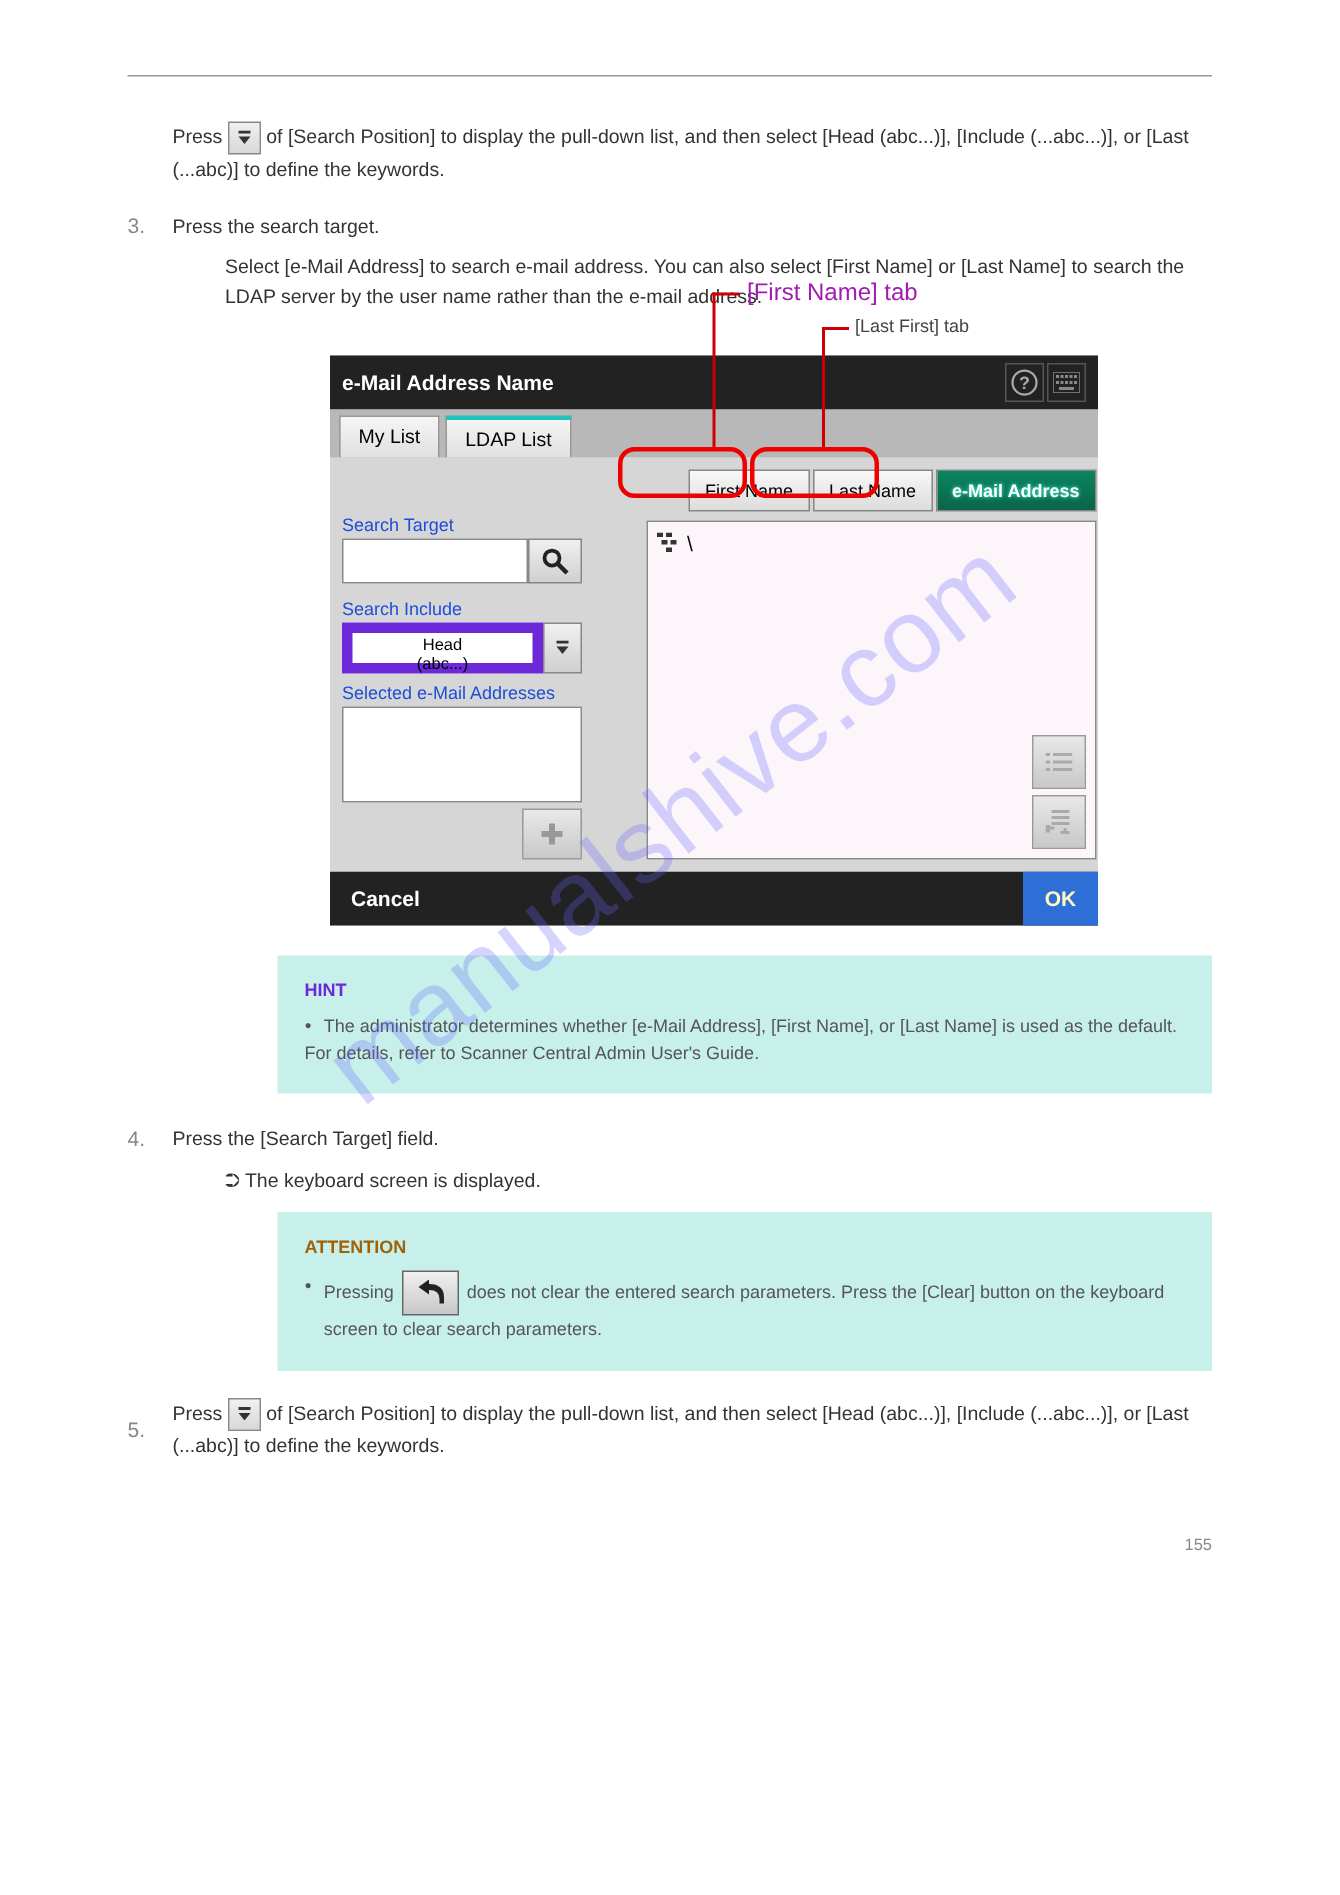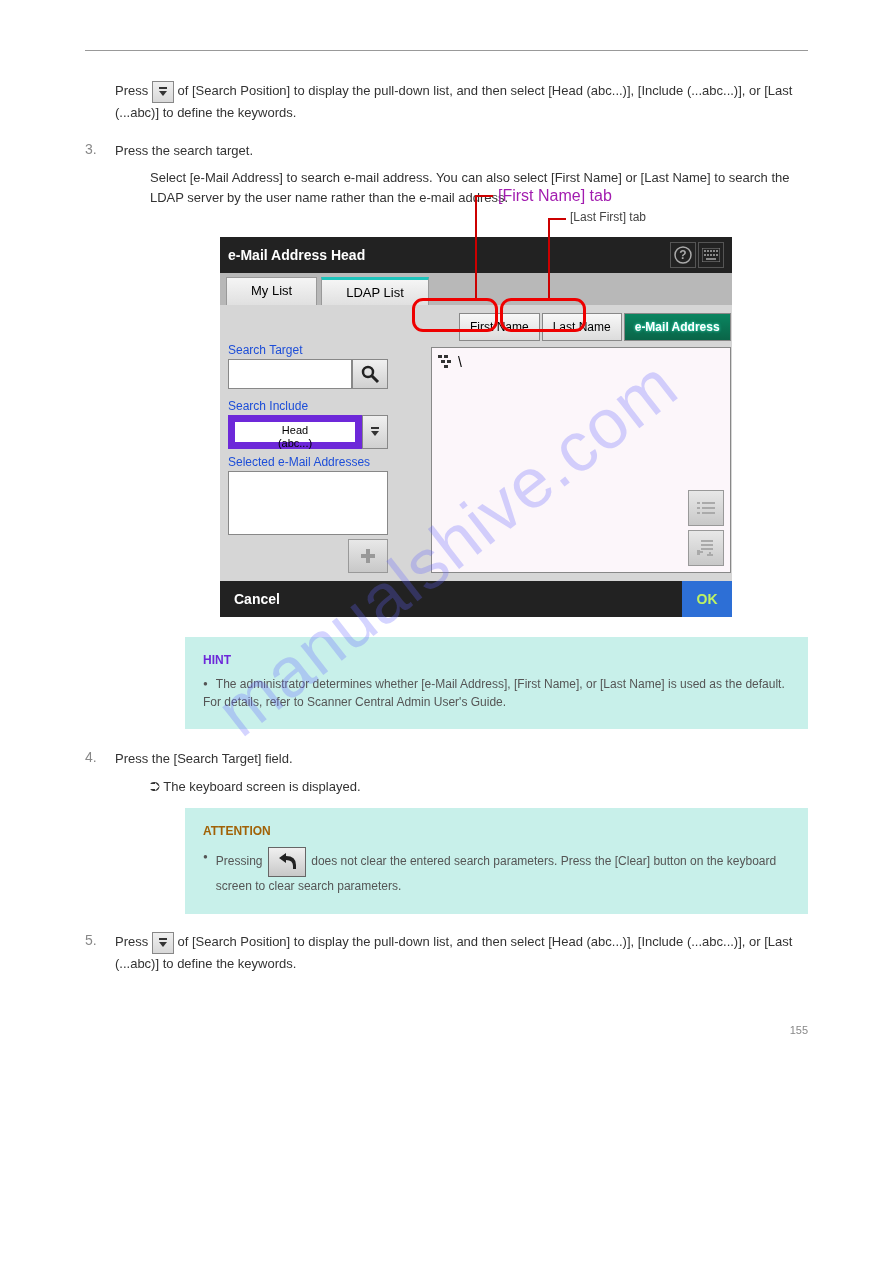--- a/index.html
+++ b/index.html
@@ -1,20 +1,20 @@
 <!DOCTYPE html>
 <html><head>
 <meta charset="utf-8">
 <style>
   * { margin: 0; padding: 0; box-sizing: border-box; }
   body { font-family: Arial, sans-serif; background: #fff; width: 893px; position: relative; }
   .page { padding: 50px 85px 60px 85px; }
   .hr-top { border: none; border-top: 1px solid #999; margin-bottom: 30px; }
   
-  .step-row { display: flex; align-items: flex-start; margin-bottom: 8px; }
+  .step-row { display: flex; align-items: center; margin-bottom: 8px; }
   .step-num { width: 30px; flex-shrink: 0; color: #888; font-size: 14px; }
   .step-text { font-size: 13px; color: #333; line-height: 1.5; }
   
   .gray-btn { display: inline-flex; align-items: center; justify-content: center; 
     background: linear-gradient(#f0f0f0,#d8d8d8); border: 1px solid #888; 
     width: 22px; height: 22px; vertical-align: middle; }
   
   .indent { margin-left: 65px; }
   
   .screenshot-wrap { margin: 30px 0 20px 135px; position: relative; width: 512px; }
@@ -26,21 +26,21 @@
   .marker-h2 { width: 18px; height: 2px; left: 328px; top: -19px; }
   
   .app-window { width: 512px; background: #d0d0d0; }
   .titlebar { background: #222; color: #fff; height: 36px; display: flex; align-items: center; 
     padding: 0 8px; font-size: 14px; font-weight: bold; }
   .titlebar-spacer { flex: 1; }
   .titlebar-icon { width: 26px; height: 26px; display: flex; align-items: center; justify-content: center;
     border: 1px solid #555; margin-left: 2px; }
   
   .tabs-row { background: #b8b8b8; padding: 4px 6px 0 6px; display: flex; gap: 4px; }
-  .tab { padding: 5px 24px; font-size: 13px; background: linear-gradient(#f5f5f5,#e0e0e0); 
+  .tab { padding: 5px 12px; font-size: 13px; background: linear-gradient(#f5f5f5,#e0e0e0); 
     border: 1px solid #999; border-bottom: none; }
   .tab.active { border-top: 3px solid #1fc4bc; }
   
   .body-area { background: #d6d6d6; padding: 8px; display: flex; gap: 6px; position: relative; }
   .left-col { width: 160px; flex-shrink: 0; }
   .right-col { flex: 1; display: flex; flex-direction: column; padding-left: 37px; }
   
   .filter-btns { display: flex; gap: 2px; margin-bottom: 6px; margin-left: 28px; }
   .filter-btn { padding: 6px 10px; font-size: 12px; border: 1px solid #888; 
     background: linear-gradient(#f8f8f8,#dcdcdc); white-space: nowrap; }
@@ -73,21 +73,21 @@
   .list-header { display: flex; align-items: center; gap: 4px; font-size: 14px; }
   
   .side-icons { position: absolute; right: 6px; bottom: 6px; display: flex; flex-direction: column; gap: 4px; }
   .side-icon { width: 36px; height: 36px; background: linear-gradient(#e8e8e8,#c8c8c8); 
     border: 1px solid #999; display: flex; align-items: center; justify-content: center; color: #999; }
   
   .bottombar { background: #222; height: 36px; display: flex; align-items: center; }
   .cancel-btn { color: #fff; font-size: 14px; padding: 0 14px; height: 100%; display: flex; 
     align-items: center; font-weight: bold; }
   .bottombar-spacer { flex: 1; }
-  .ok-btn { background: #2d6fd6; color: #bef264; width: 50px; height: 100%; display: flex;
+  .ok-btn { background: #2d6fd6; color: #fef9c3; width: 50px; height: 100%; display: flex;
     align-items: center; justify-content: center; font-weight: bold; font-size: 14px; }
   
   .hint-box { background: #c8f0ea; padding: 14px 18px 18px 18px; margin: 16px 0 20px 100px; 
     font-size: 12px; line-height: 1.5; color: #555; }
   .hint-title { font-weight: bold; color: #6d28d9; margin-bottom: 6px; font-size: 12px; }
   .hint-box ul { list-style: none; }
   .hint-box li::before { content: "●"; font-size: 8px; margin-right: 8px; position: relative; top: -2px; }
   
   .attn-box { background: #c8f0ea; padding: 14px 18px 18px 18px; margin: 12px 0 18px 100px; 
     font-size: 12px; line-height: 1.6; color: #555; }
@@ -142,21 +142,21 @@
     <div style="position:absolute;left:278px;top:-50px;font-size:16px;color:#a21caf">[First Name] tab</div>
     <div class="marker-line marker-v2"></div>
     <div class="marker-line marker-h2"></div>
     <div style="position:absolute;left:350px;top:-27px;font-size:12px;color:#444">[Last First] tab</div>
 
     <div class="circle-overlay circle1"></div>
     <div class="circle-overlay circle2"></div>
 
     <div class="app-window">
       <div class="titlebar">
-        <span>e-Mail Address Head</span>
+        <span>e-Mail Address Name</span>
         <div class="titlebar-spacer"></div>
         <div class="titlebar-icon">
           <svg width="18" height="18" viewBox="0 0 18 18">
               <circle cx="9" cy="9" r="8" fill="none" stroke="#aaa" stroke-width="1.5"></circle>
               <text x="9" y="13" text-anchor="middle" fill="#aaa" font-size="12" font-weight="bold">?</text>
             </svg>
         </div>
         <div class="titlebar-icon">
           <svg width="18" height="14" viewBox="0 0 18 14">
               <rect x="0" y="0" width="18" height="14" fill="none" stroke="#888"></rect>

